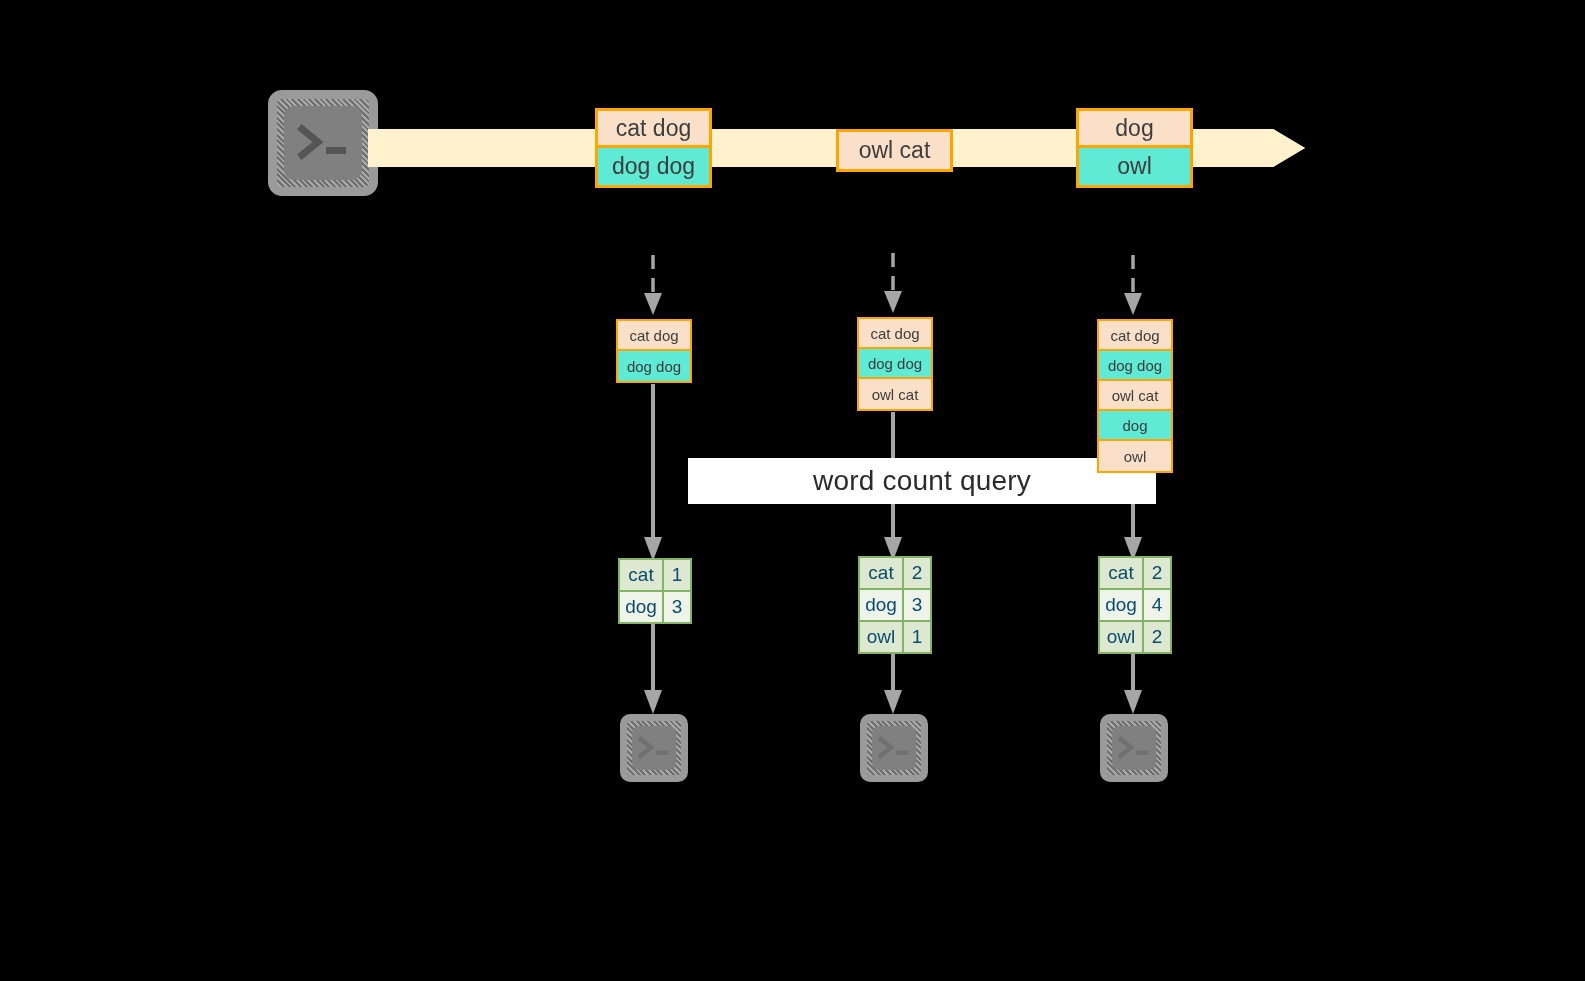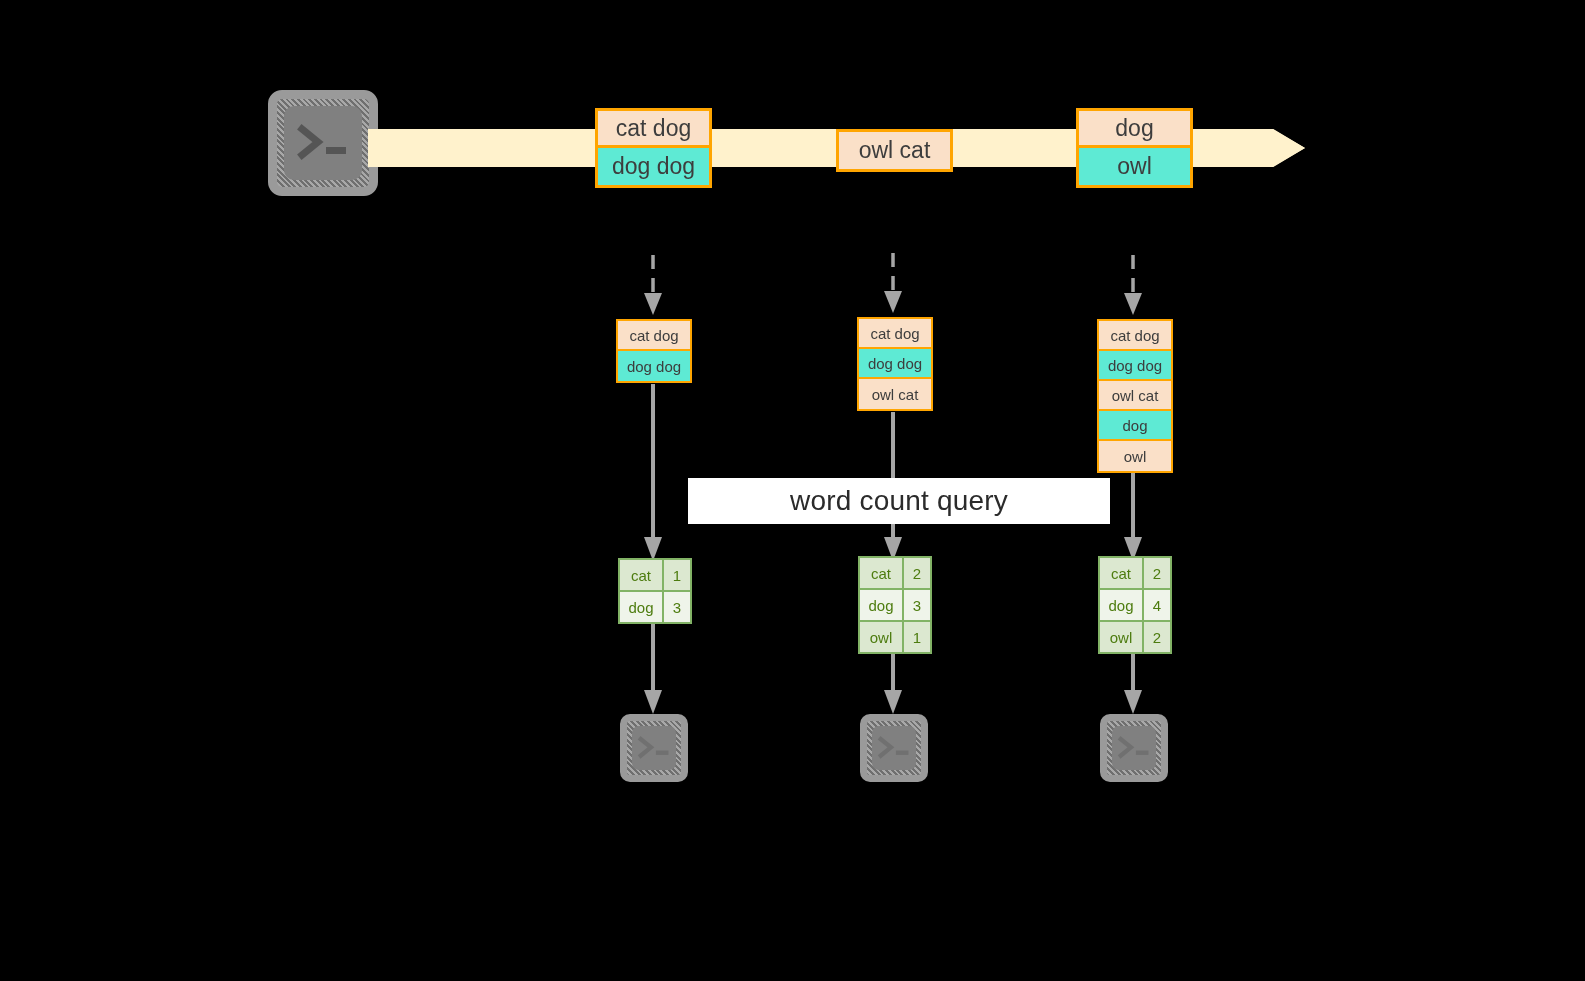--- a/index.html
+++ b/index.html
@@ -38,34 +38,34 @@
   .rec.col{border-width:2.5px;}
   .rec.col .row{height:30px;font-size:15px;border-bottom-width:2.5px;}
 
   
   .res{position:absolute;box-sizing:border-box;border:2.5px solid #82B366;
        background:#EAF1E1;z-index:5;display:flex;flex-direction:column;}
   .res .r{display:flex;flex:0 0 auto;height:30px;
           border-bottom:2.5px solid #82B366;}
   .res .r:last-child{border-bottom:none;}
   .res .c{box-sizing:border-box;display:flex;align-items:center;
-          justify-content:center;font-size:15px;color:#4d7c0f;}
+          justify-content:center;font-size:19px;color:#0c4a6e;}
   .res .c.word{width:44px;border-right:2.5px solid #82B366;}
   .res .c.cnt{width:26px;}
   .res .r.a .c.word{background:#DCE8D0;}
   .res .r.a .c.cnt{background:#DCE8D0;}
   .res .r.b .c.word{background:#EFF4EA;}
   .res .r.b .c.cnt{background:#EFF4EA;}
 
   
   .conn{position:absolute;z-index:3;}
   .conn svg{display:block;}
 
   
-  .qband{position:absolute;left:688px;top:478px;width:422px;height:46px;
+  .qband{position:absolute;left:688px;top:458px;width:468px;height:46px;
          background:#FFFFFF;z-index:4;display:flex;align-items:center;
          justify-content:center;}
   .qband span{font-size:28px;color:#2b2b2b;white-space:nowrap;
          letter-spacing:.2px;}
 </style>
 </head>
 <body>
 
 <div id="stage">
 

